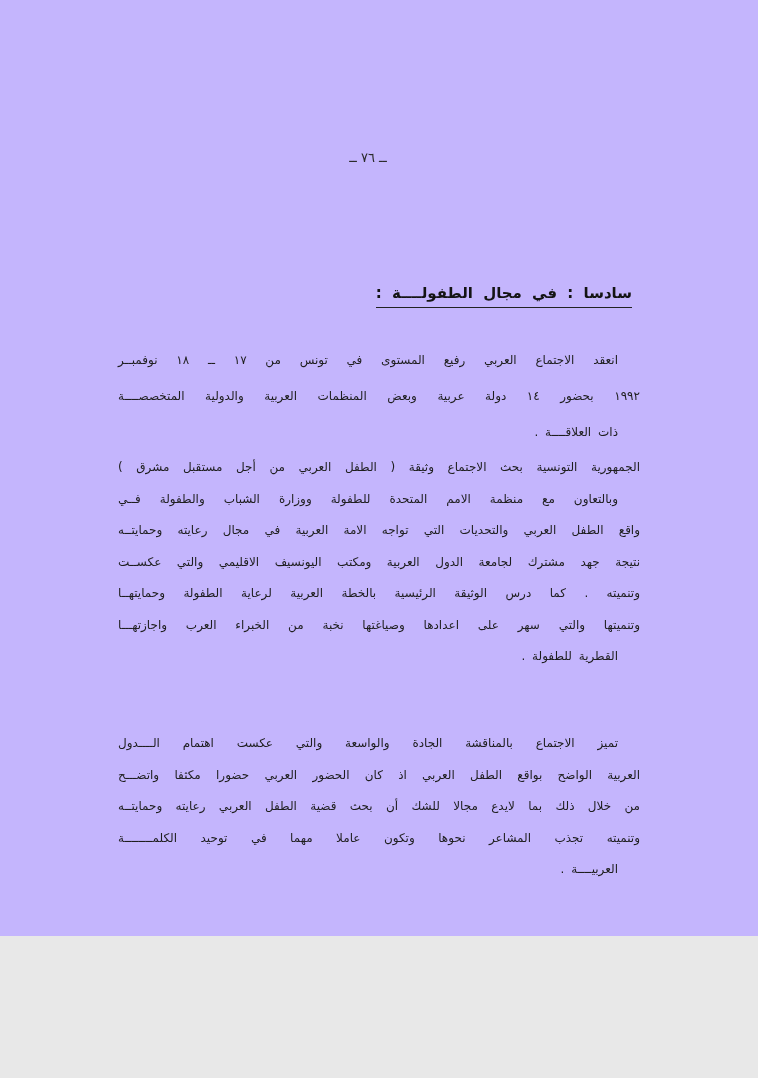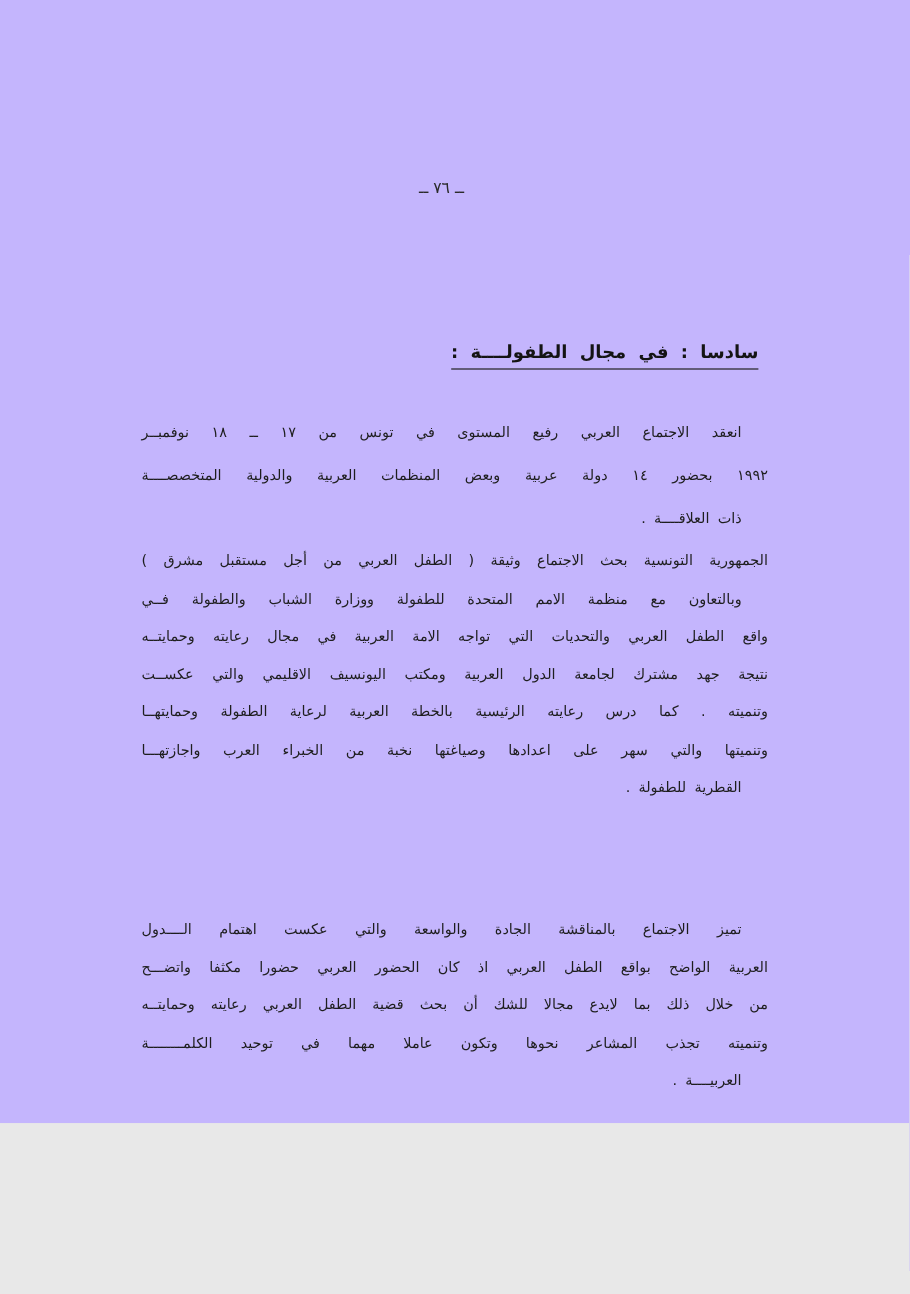--- a/index.html
+++ b/index.html
@@ -42,21 +42,21 @@
     padding-bottom: 5px;
     border-bottom: 1.6px solid #222;
   }
   .para {
     position: absolute;
     right: 118px;
     width: 522px;
   }
   .para-1 { top: 342px; }
   .para-2 { top: 452px; }
-  .para-3 { top: 759px; }
+  .para-3 { top: 728px; }
   .line {
     font-size: 12px;
     line-height: 31.5px;
     word-spacing: 3px;
     text-align: justify;
     text-align-last: justify;
     color: #1e1e1e;
   }
   .para-1 .line { line-height: 36px; }
   .line.first { text-indent: 22px; }
@@ -80,21 +80,21 @@
     <div class="line first">انعقد الاجتماع العربي رفيع المستوى في تونس من ١٧ ــ ١٨ نوفمبــر</div>
     <div class="line">١٩٩٢ بحضور ١٤ دولة عربية وبعض المنظمات العربية والدولية المتخصصــــة</div>
     <div class="line last">ذات العلاقــــة .</div>
   </div>
 
   <div class="para para-2">
     <div class="line">الجمهورية التونسية بحث الاجتماع وثيقة ( الطفل العربي من أجل مستقبل مشرق )</div>
     <div class="line first">وبالتعاون مع منظمة الامم المتحدة للطفولة ووزارة الشباب والطفولة فــي</div>
     <div class="line">واقع الطفل العربي والتحديات التي تواجه الامة العربية في مجال رعايته وحمايتــه</div>
     <div class="line">نتيجة جهد مشترك لجامعة الدول العربية ومكتب اليونسيف الاقليمي والتي عكســت</div>
-    <div class="line">وتنميته .  كما درس رعايته الرئيسية بالخطة العربية لرعاية الطفولة وحمايتهــا</div>
+    <div class="line">وتنميته .  كما درس الوثيقة الرئيسية بالخطة العربية لرعاية الطفولة وحمايتهــا</div>
     <div class="line">وتنميتها والتي سهر على اعدادها وصياغتها نخبة من الخبراء العرب واجازتهـــا</div>
     <div class="line last">القطرية للطفولة .</div>
   </div>
 
   <div class="para para-3">
     <div class="line first">تميز الاجتماع بالمناقشة الجادة والواسعة والتي عكست اهتمام الــــدول</div>
     <div class="line">العربية الواضح بواقع الطفل العربي اذ كان الحضور العربي حضورا مكثفا واتضـــح</div>
     <div class="line">من خلال ذلك بما لايدع مجالا للشك  أن بحث قضية الطفل العربي رعايته وحمايتــه</div>
     <div class="line">وتنميته تجذب المشاعر نحوها وتكون عاملا مهما في توحيد الكلمــــــــة</div>
     <div class="line last">العربيــــة .</div>

